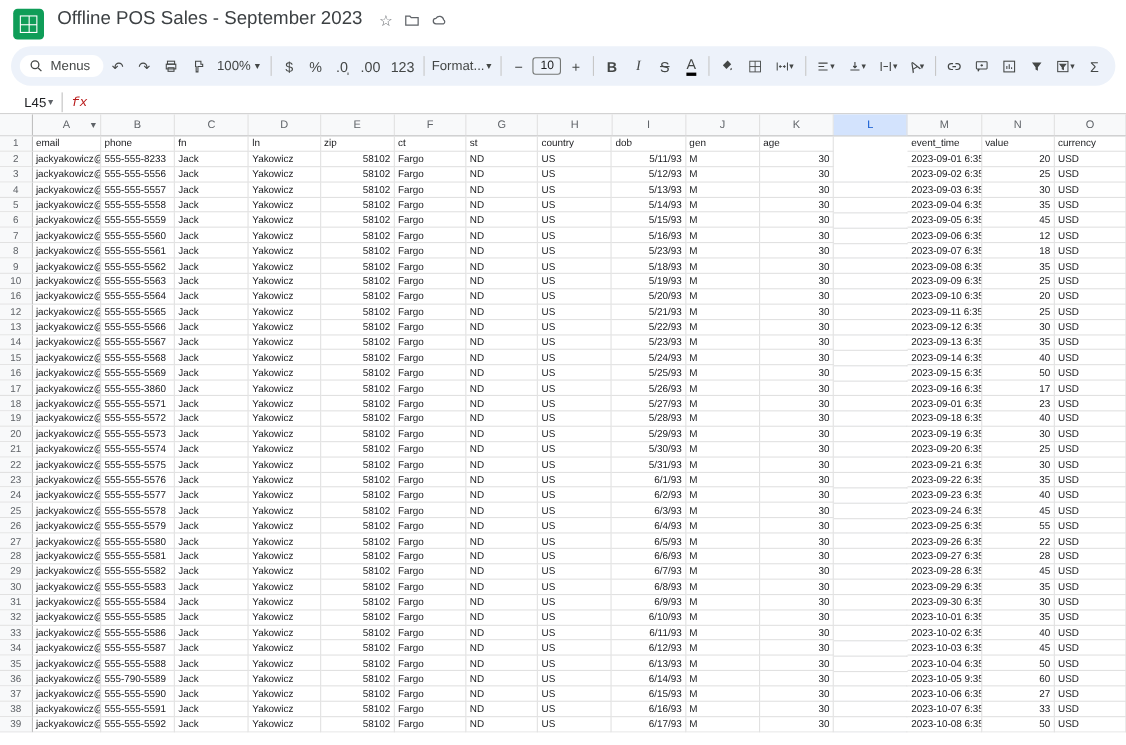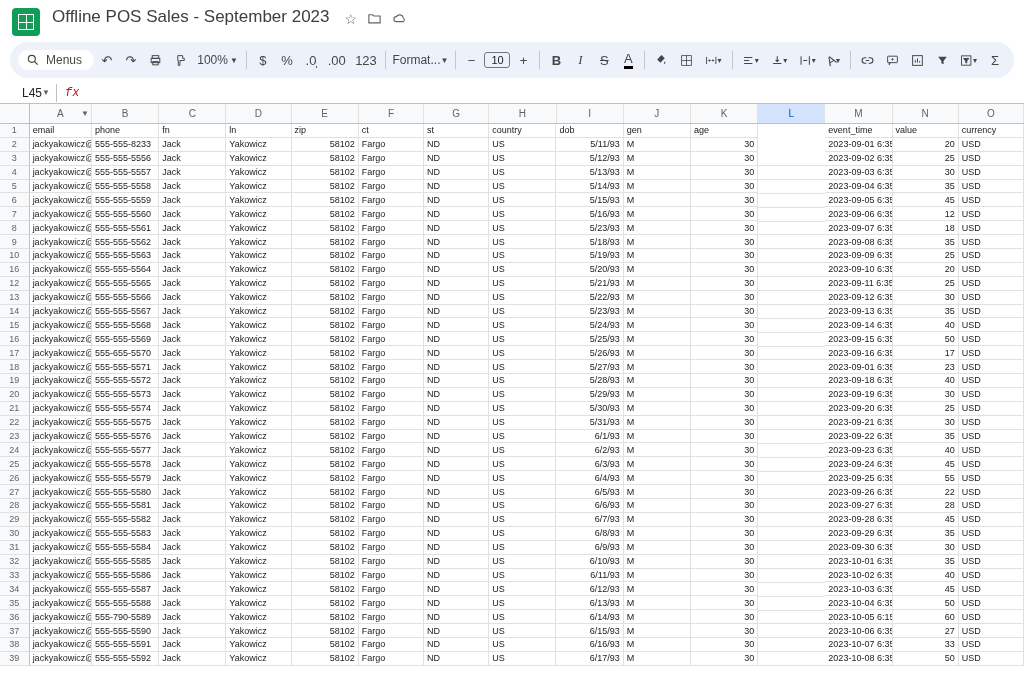--- a/index.html
+++ b/index.html
@@ -511,21 +511,21 @@
         <div class="cell cJ">M</div>
         <div class="cell cK num">30</div>
         <div class="cell cL sel-col">Purchase</div>
         <div class="cell cM">2023-09-15 6:35</div>
         <div class="cell cN num">50</div>
         <div class="cell cO">USD</div>
       </div>
       <div class="row">
         <div class="row-num">17</div>
         <div class="cell cA">jackyakowicz@g</div>
-        <div class="cell cB">555-655-5570</div>
+        <div class="cell cB">555-555-3860</div>
         <div class="cell cC">Jack</div>
         <div class="cell cD">Yakowicz</div>
         <div class="cell cE num">58102</div>
         <div class="cell cF">Fargo</div>
         <div class="cell cG">ND</div>
         <div class="cell cH">US</div>
         <div class="cell cI num">5/26/93</div>
         <div class="cell cJ">M</div>
         <div class="cell cK num">30</div>
         <div class="cell cL sel-col">Purchase</div>
@@ -864,21 +864,21 @@
         <div class="cell cC">Jack</div>
         <div class="cell cD">Yakowicz</div>
         <div class="cell cE num">58102</div>
         <div class="cell cF">Fargo</div>
         <div class="cell cG">ND</div>
         <div class="cell cH">US</div>
         <div class="cell cI num">6/14/93</div>
         <div class="cell cJ">M</div>
         <div class="cell cK num">30</div>
         <div class="cell cL sel-col">Purchase</div>
-        <div class="cell cM">2023-10-05 6:15</div>
+        <div class="cell cM">2023-10-05 9:35</div>
         <div class="cell cN num">60</div>
         <div class="cell cO">USD</div>
       </div>
       <div class="row">
         <div class="row-num">37</div>
         <div class="cell cA">jackyakowicz@g</div>
         <div class="cell cB">555-555-5590</div>
         <div class="cell cC">Jack</div>
         <div class="cell cD">Yakowicz</div>
         <div class="cell cE num">58102</div>

